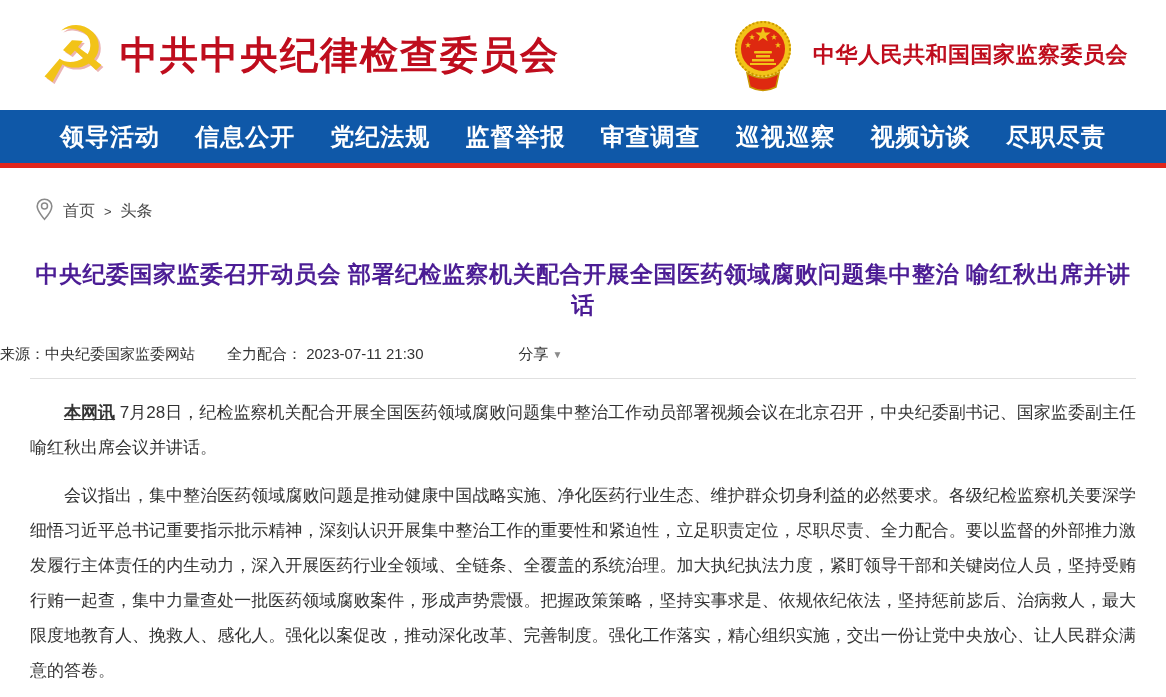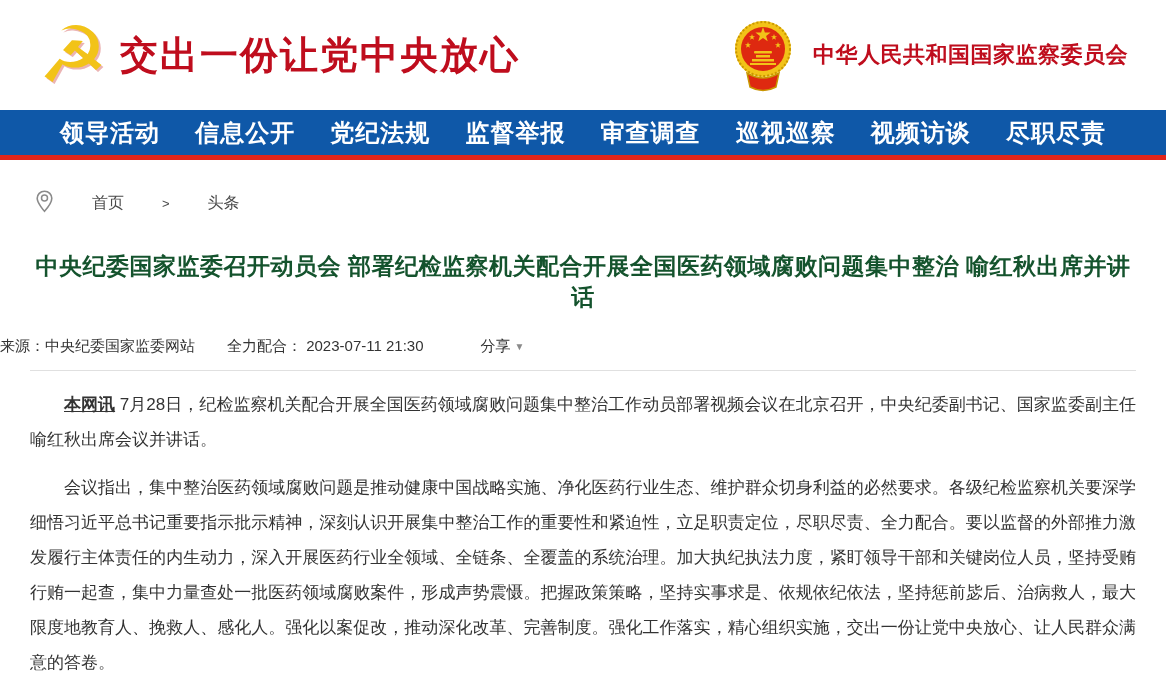--- a/index.html
+++ b/index.html
@@ -23,51 +23,51 @@
   .org-name {
     font-family:"Liberation Serif", serif; font-weight:bold;
     color:#bf0d1d; white-space:nowrap;
   }
   .org-name.left  { font-size:38px; letter-spacing:2px; margin-left:14px; }
   .org-name.right { font-size:22px; letter-spacing:0.5px; margin-left:20px; }
   .natl-emblem { display:block; }
 
   
   .main-nav {
-    height:45px; background:#0f58a8; display:flex; align-items:center;
+    height:53px; background:#0f58a8; display:flex; align-items:center;
     justify-content:space-between; padding:0 60px;
   }
   .nav-item {
     color:#fff; text-decoration:none; font-weight:bold; font-size:24px;
     letter-spacing:1px; font-family:"Liberation Serif", serif; white-space:nowrap;
     cursor:pointer;
   }
   .red-stripe { height:5px; background:#e1251b; }
 
   
   .breadcrumb {
     margin:30px 0 0 36px; display:flex; align-items:center;
-    color:#4a4a4a; font-size:16px;gap:29px;
+    color:#4a4a4a; font-size:16px;
   }
   .breadcrumb .pin { margin-right:10px; display:inline-block; }
   .breadcrumb a { color:#4a4a4a; text-decoration:none; cursor:pointer; }
   .crumb-sep { margin:0 9px; font-size:13px; color:#4a4a4a; }
 
   
   .article-title {
     margin:34px 30px 0 30px; text-align:center; font-size:23px;
-    font-weight:bold; color:#14532d; letter-spacing:0.5px;
+    font-weight:bold; color:#4c1d95; letter-spacing:0.5px;
   }
   .meta {
     margin-top:24px; display:flex; justify-content:flex-start; align-items:center;
     font-size:15px; color:#333;
   }
   .meta .time-block { margin-left:32px; }
   .meta .share {
-    margin-left:57px; cursor:pointer; color:#333; display:inline-flex;
+    margin-left:95px; cursor:pointer; color:#333; display:inline-flex;
     align-items:center;
   }
   .meta .caret { color:#8a8a8a; font-size:10px; margin-left:4px; }
   .divider { border:none; border-top:1px solid #e0e0e0; margin:14px 30px 0 30px; }
 
   .article-body {
     padding:16px 30px 0 30px; font-size:17px; line-height:35px; color:#333;
     text-align:justify;
   }
   .article-body p { text-indent:2em; margin-top:13px; }
@@ -75,21 +75,21 @@
   .lead { font-weight:bold;text-decoration:underline; }
 </style>
 </head>
 <body>
 
 <div class="page">
 
   <header class="site-header">
     <div class="org">
       <span class="cpc-emblem">☭</span>
-      <h1 class="org-name left">交出一份让党中央放心</h1>
+      <h1 class="org-name left">中共中央纪律检查委员会</h1>
     </div>
     <div class="org">
       <svg class="natl-emblem" width="60" height="84" viewBox="0 0 60 84">
         <circle cx="30" cy="36" r="28" fill="#f2c318"></circle>
         <circle cx="30" cy="36" r="27" fill="none" stroke="#c99700" stroke-width="2" stroke-dasharray="2,2"></circle>
         <circle cx="30" cy="36" r="22" fill="#de2910"></circle>
         <polygon fill="#f2c318" points="30,14 31.9,19.4 37.6,19.5 33.1,22.9 34.7,28.3 30,25.1 25.3,28.3 26.9,22.9 22.4,19.5 28.1,19.4"></polygon>
         <polygon fill="#f2c318" points="19,21 19.8,23.2 22.1,23.2 20.2,24.6 20.9,26.8 19,25.5 17.1,26.8 17.8,24.6 15.9,23.2 18.2,23.2"></polygon>
         <polygon fill="#f2c318" points="41,21 41.8,23.2 44.1,23.2 42.2,24.6 42.9,26.8 41,25.5 39.1,26.8 39.8,24.6 37.9,23.2 40.2,23.2"></polygon>
         <polygon fill="#f2c318" points="15,29 15.8,31.2 18.1,31.2 16.2,32.6 16.9,34.8 15,33.5 13.1,34.8 13.8,32.6 11.9,31.2 14.2,31.2"></polygon>

